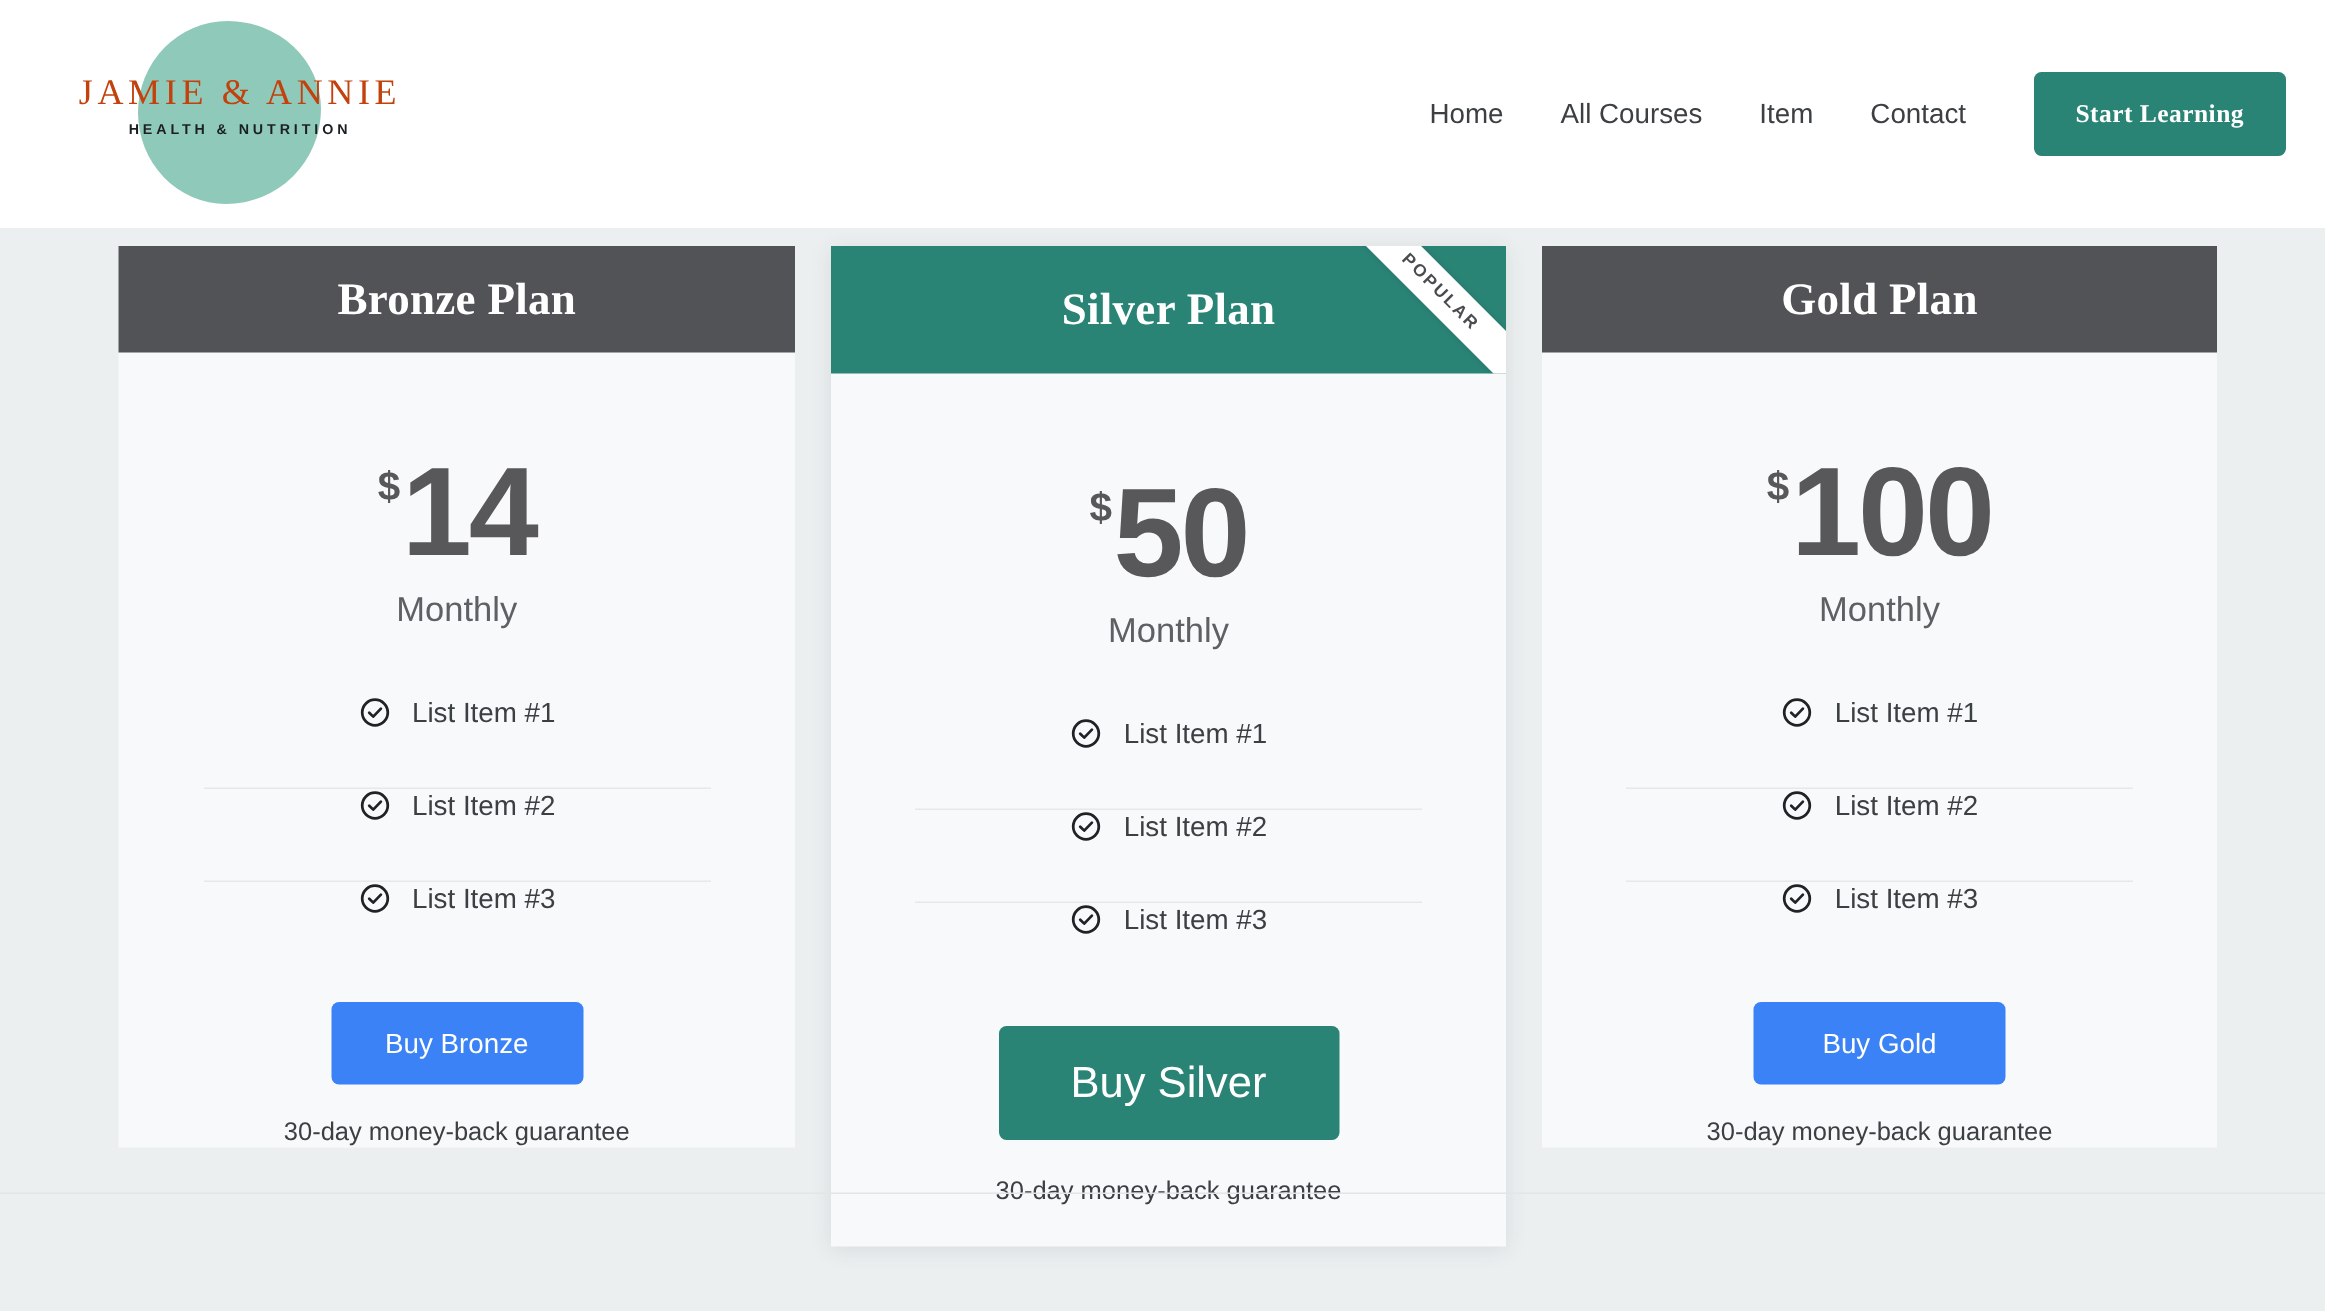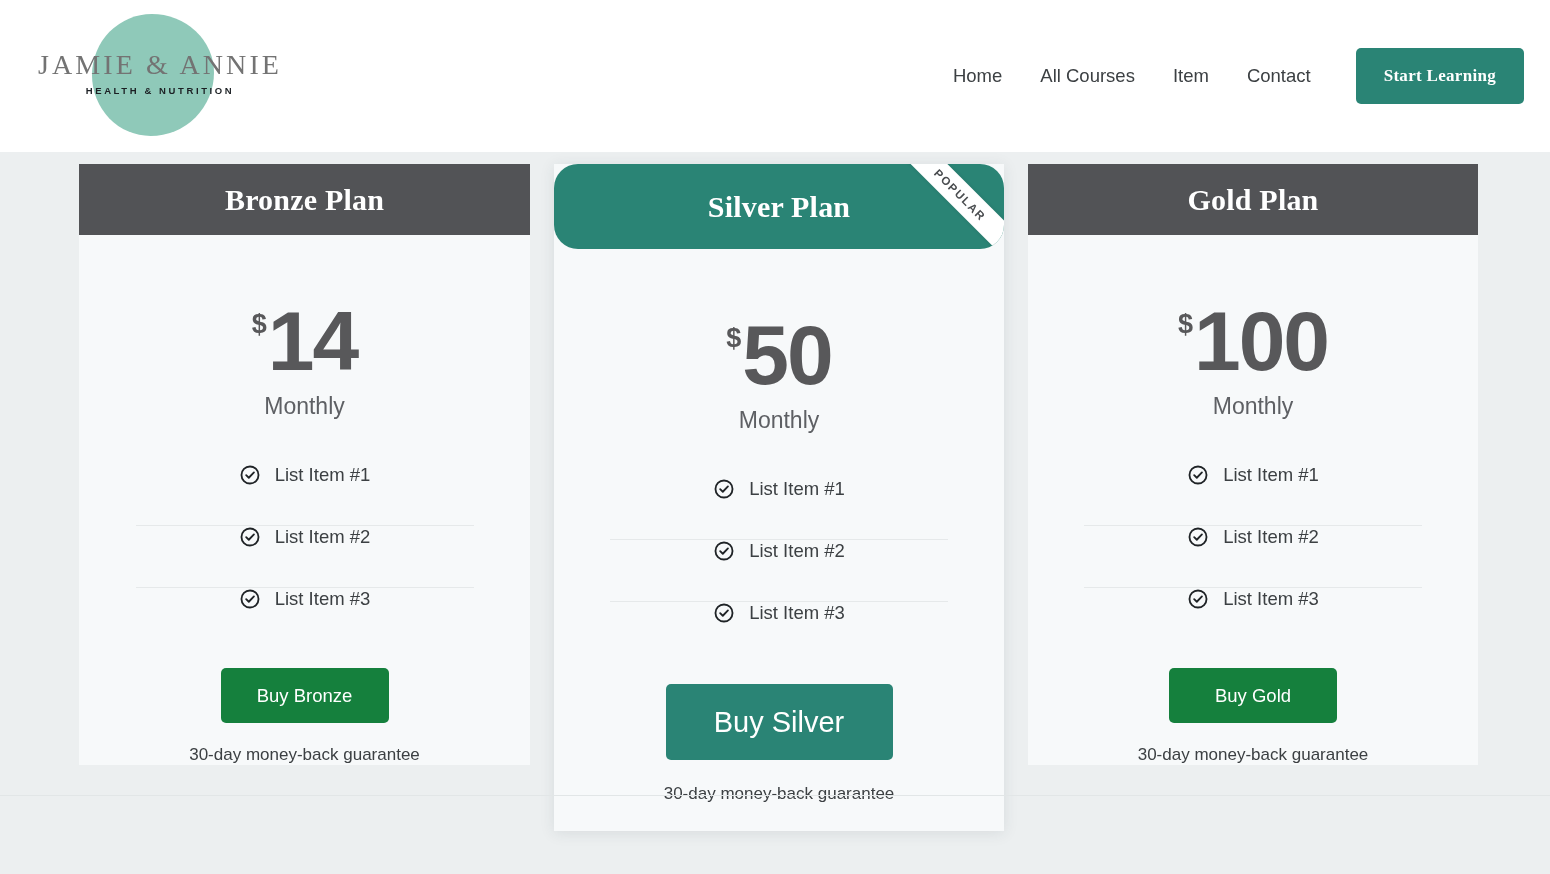--- a/index.html
+++ b/index.html
@@ -39,24 +39,24 @@
   }
   .logo-text-block {
     position: absolute;
     left: 0;
     top: 42px;
     width: 260px;
     text-align: center;
   }
   .logo-name {
     font-family: "Liberation Serif", serif;
-    font-size: 28px;
+    font-size: 24px;
     font-weight: 400;
     letter-spacing: 3.1px;
-    color: #737373;
+    color: #c2410c;
     white-space: nowrap;
     line-height: 1.05;
   }
   .logo-sub {
     font-family: "Liberation Sans", sans-serif;
     font-size: 9.5px;
     font-weight: 700;
     letter-spacing: 2.6px;
     color: #1b1f23;
     margin-top: 6px;
@@ -127,21 +127,21 @@
 
   .card-header {
     position: relative;
     height: 85px;
     display: flex;
     align-items: center;
     justify-content: center;
     overflow: hidden;
   }
   .hdr-dark { background: #525356; }
-  .hdr-teal { background: #2a8475; border-radius: 24px; }
+  .hdr-teal { background: #2a8475; }
   .card-title {
     font-family: "Liberation Serif", serif;
     font-weight: 700;
     font-size: 30px;
     color: #ffffff;
     letter-spacing: 0.2px;
   }
 
   
   .ribbon {
@@ -221,21 +221,21 @@
   .buy-button {
     border: none;
     border-radius: 5px;
     color: #ffffff;
     cursor: pointer;
     font-family: "Liberation Sans", sans-serif;
     white-space: nowrap;
   }
   .buy-standard {
     margin-top: 18px;
-    background: #15803d;
+    background: #3b82f6;
     font-size: 18.5px;
     width: 168px;
     height: 55px;
   }
   .buy-featured {
     margin-top: 20px;
     background: #2a8475;
     font-size: 29px;
     width: 227px;
     height: 76px;

